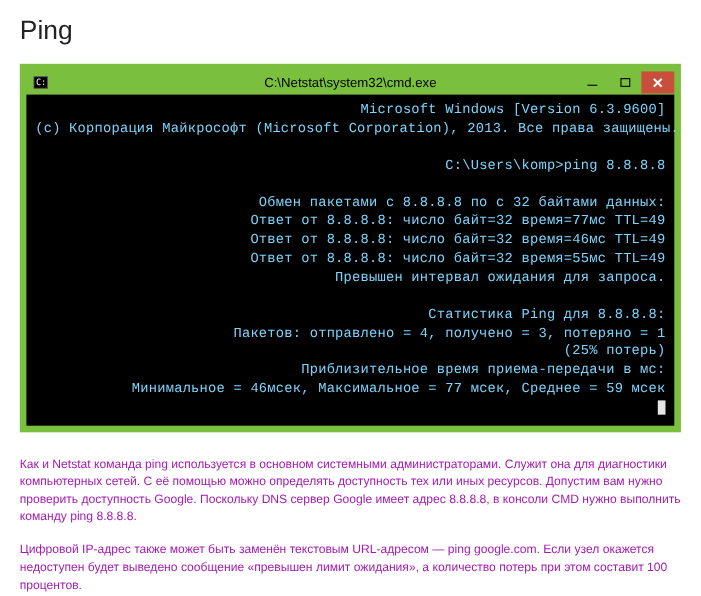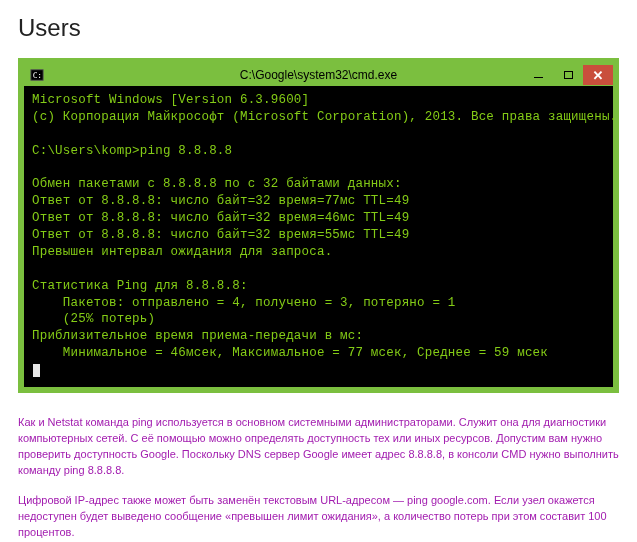--- a/index.html
+++ b/index.html
@@ -68,58 +68,59 @@
   }
   .winbtn.close {
     background: #c94f3c;
     color: #fff;
   }
   .winbtn.close span {
     font-size: 13px; line-height: 1; font-weight: bold;
   }
   .console {
     background: #000;
-    color: #84cc16;
+    color: #7dd3fc;
     font-family: "Consolas", "Courier New", monospace;
     font-size: 12.5px;
     line-height: 1.35;
     padding: 6px 8px 8px 8px;
     white-space: pre;
     min-height: 300px;
     letter-spacing: 0.2px;
+    text-align: right;
   }
   .cursor {
     display: inline-block;
     width: 7px;
     height: 13px;
     background: #e6e6e6;
     vertical-align: text-bottom;
     margin-left: 1px;
   }
   .body-text {
     font-size: 11px;
     line-height: 1.45;
     color: #a21caf;
     margin: 0 0 14px 0;
   }
 </style>
 </head>
 <body>
 
-<h1 class="page-title">Users</h1>
+<h1 class="page-title">Ping</h1>
 
 <div class="window">
   <div class="titlebar">
     <span class="appicon">
       <svg viewBox="0 0 16 16">
           <rect x="1" y="2" width="14" height="12" fill="#000" stroke="#555" stroke-width="1"></rect>
           <text x="3" y="11" font-size="9" fill="#fff" font-family="monospace">C:</text>
         </svg>
     </span>
-    <div class="titlebar-title">C:\Google\system32\cmd.exe</div>
+    <div class="titlebar-title">C:\Netstat\system32\cmd.exe</div>
     <div class="winbtns">
       <div class="winbtn min">
           <span></span>
         </div>
       <div class="winbtn max">
           <span></span>
         </div>
       <div class="winbtn close">
           <span>✕</span>
         </div>

